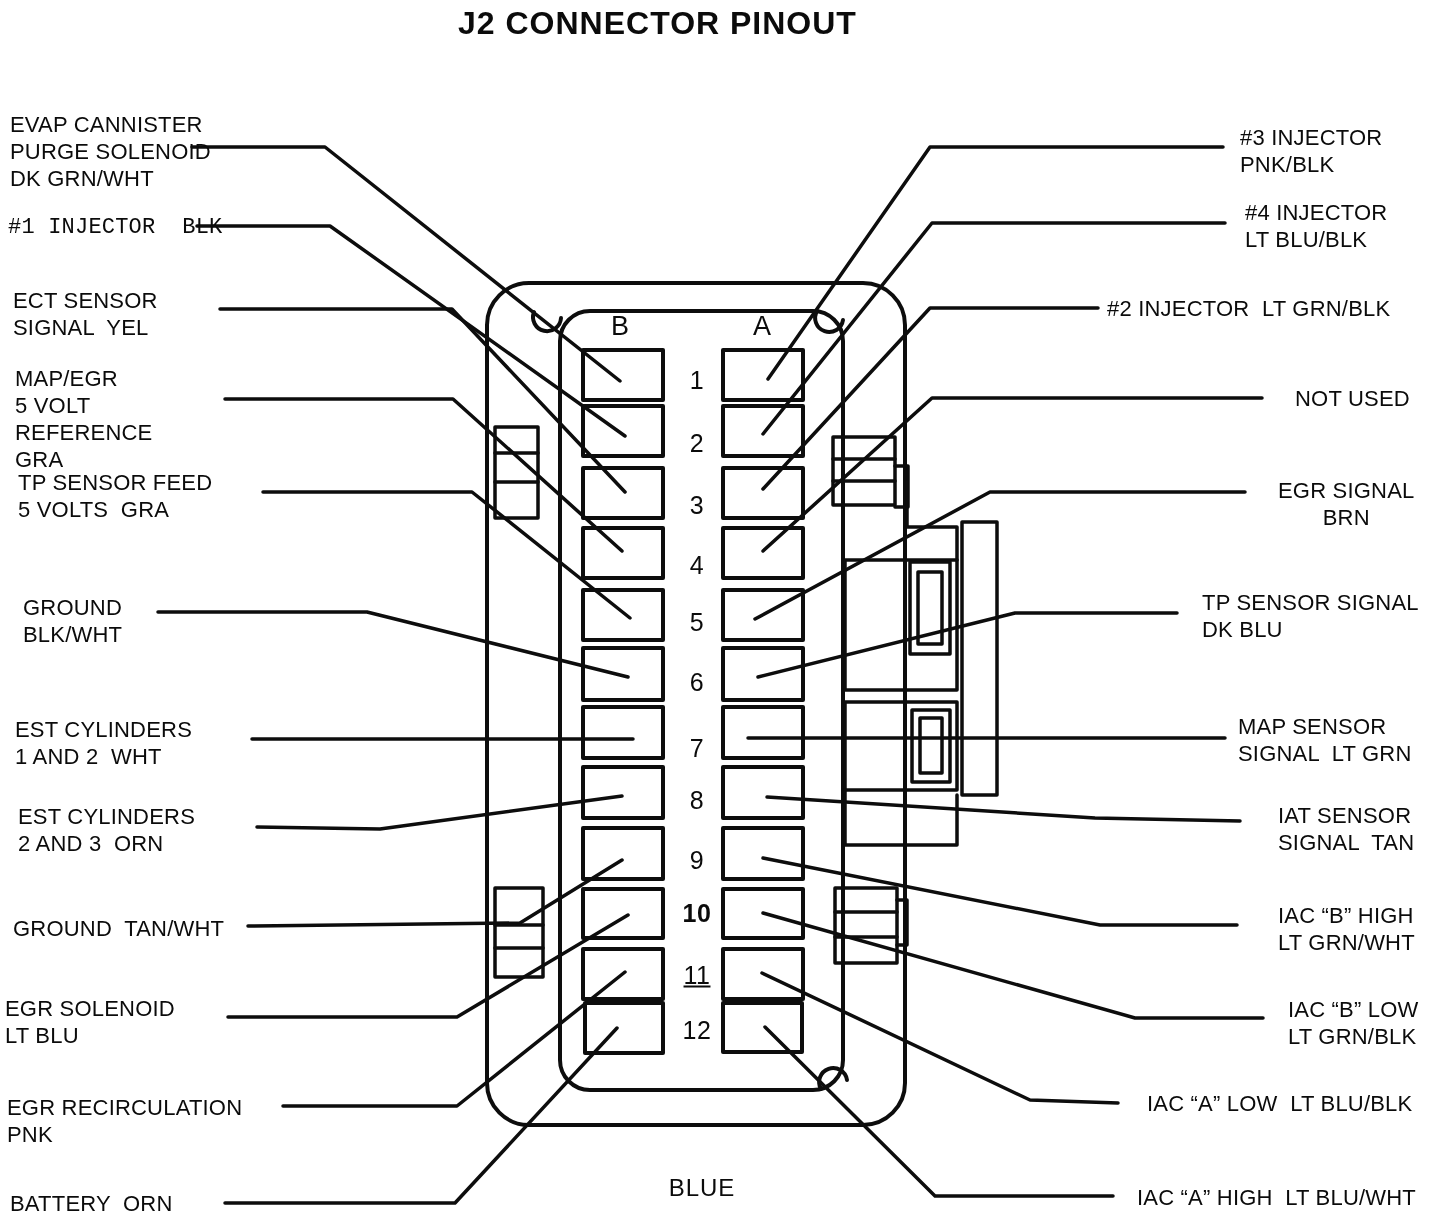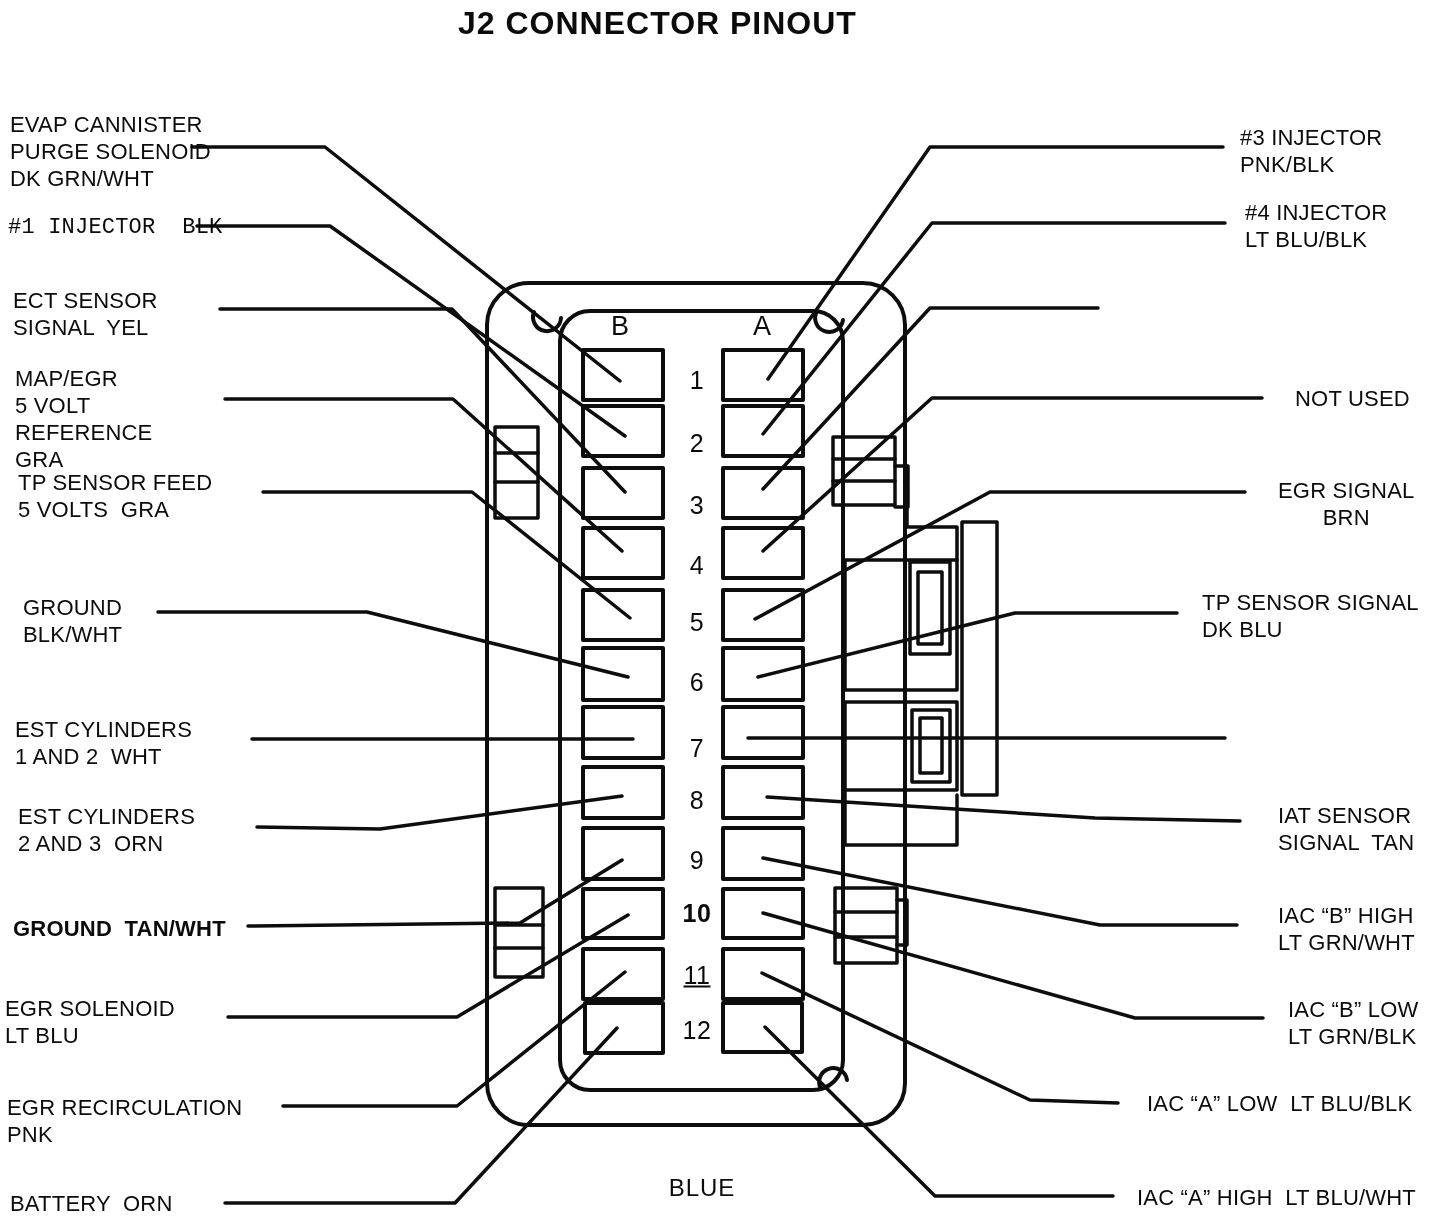--- a/index.html
+++ b/index.html
@@ -180,21 +180,21 @@
       <span>BLK/WHT</span>
   </div>
   <div class="lbl" style="left:15px;top:716px;">
     <span>EST CYLINDERS</span>
       <span>1 AND 2  WHT</span>
   </div>
   <div class="lbl" style="left:18px;top:803px;">
     <span>EST CYLINDERS</span>
       <span>2 AND 3  ORN</span>
   </div>
-  <div class="lbl" style="left:13px;top:915px;font-weight:bold;">
+  <div class="lbl" style="left:13px;top:915px;">
     <span>GROUND  TAN/WHT</span>
   </div>
   <div class="lbl" style="left:5px;top:995px;">
     <span>EGR SOLENOID</span>
       <span>LT BLU</span>
   </div>
   <div class="lbl" style="left:7px;top:1094px;">
     <span>EGR RECIRCULATION</span>
       <span>PNK</span>
   </div>
@@ -203,31 +203,38 @@
   </div>
 
   <div class="lbl" style="left:1240px;top:124px;">
     <span>#3 INJECTOR</span>
       <span>PNK/BLK</span>
   </div>
   <div class="lbl" style="left:1245px;top:199px;">
     <span>#4 INJECTOR</span>
       <span>LT BLU/BLK</span>
   </div>
+  <div class="lbl" style="left:1107px;top:295px;">
+    <span>#2 INJECTOR  LT GRN/BLK</span>
+  </div>
   <div class="lbl" style="left:1295px;top:385px;">
     <span>NOT USED</span>
   </div>
   <div class="lbl" style="left:1278px;top:477px;text-align:center;">
     <span>EGR SIGNAL</span>
       <span>BRN</span>
   </div>
   <div class="lbl" style="left:1202px;top:589px;">
     <span>TP SENSOR SIGNAL</span>
       <span>DK BLU</span>
   </div>
+  <div class="lbl" style="left:1238px;top:713px;">
+    <span>MAP SENSOR</span>
+      <span>SIGNAL  LT GRN</span>
+  </div>
   <div class="lbl" style="left:1278px;top:802px;">
     <span>IAT SENSOR</span>
       <span>SIGNAL  TAN</span>
   </div>
   <div class="lbl" style="left:1278px;top:902px;">
     <span>IAC “B” HIGH</span>
       <span>LT GRN/WHT</span>
   </div>
   <div class="lbl" style="left:1288px;top:996px;">
     <span>IAC “B” LOW</span>

